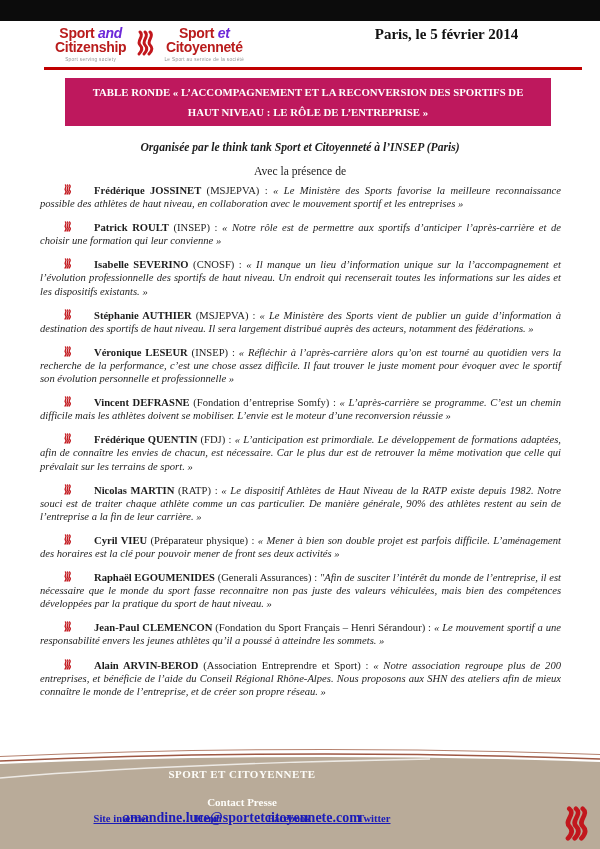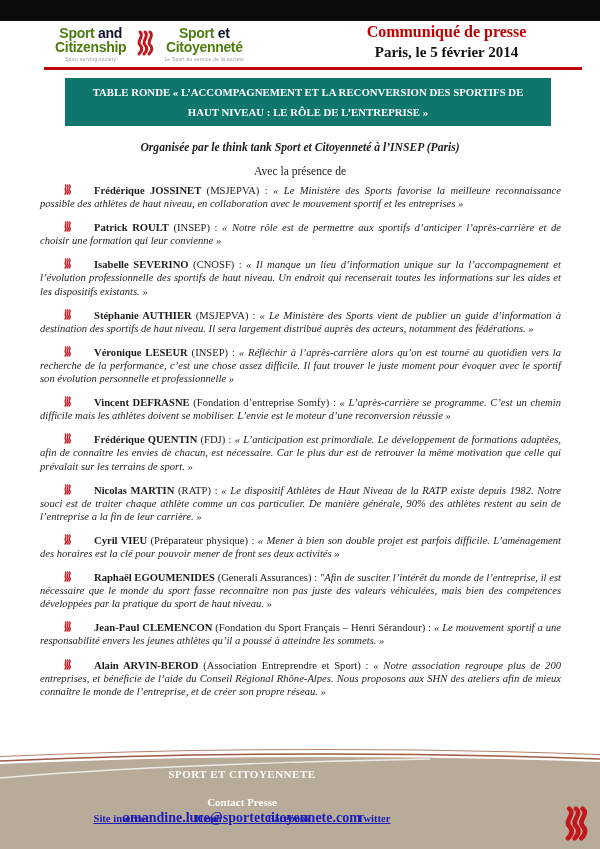--- a/index.html
+++ b/index.html
@@ -8,31 +8,31 @@
     background:#ffffff; color:#1d1d1d;
     font-family:"Liberation Serif","DejaVu Serif",serif;
   }
   .topbar { position:absolute; top:0; left:0; width:600px; height:21px; background:#0c0c0c; }
 
   
   .header { position:absolute; top:21px; left:0; width:600px; height:48px; }
   .logos { position:absolute; left:55px; top:5px; display:flex; align-items:flex-start; gap:8px;
            font-family:"Liberation Sans","DejaVu Sans",sans-serif; }
   .logo-text { line-height:1.02; font-weight:bold; font-size:14px; letter-spacing:-0.3px; text-align:center; }
-  .logo-red { color:#4d7c0f; } .logo-gray { color:#0f172a; font-weight:bold; }
+  .logo-red { color:#b91c1c; } .logo-gray { color:#6d28d9; font-weight:bold;font-style:italic; }
   .tagline { font-size:4.6px; color:#8f8f8f; font-weight:normal; letter-spacing:.4px; margin-top:3px; }
   .sss-mark { margin-top:2px; }
   .pressblock { position:absolute; right:36px; top:2px; width:235px; text-align:center; }
   .press-title { color:#c00000; font-weight:bold; font-size:16px; }
   .press-date { color:#111111; font-weight:bold; font-size:15px; margin-top:3px; }
   .red-rule { position:absolute; top:67px; left:44px; width:538px; height:3px; background:#c00000; }
 
   
   .banner { position:absolute; top:78px; left:65px; width:486px; box-sizing:border-box;
-            background:#0f766e; color:#ffffff; font-weight:bold; font-size:10.8px;
+            background:#be185d; color:#ffffff; font-weight:bold; font-size:10.8px;
             text-align:center; line-height:20px; padding:4px 24px; }
 
   .organizer { position:absolute; top:141px; left:0; width:600px; text-align:center;
                font-weight:bold; font-style:italic; font-size:11.6px; }
   .presence  { position:absolute; top:165px; left:0; width:600px; text-align:center; font-size:11.6px; }
 
   
   .attendees { position:absolute; top:184px; left:40px; width:521px; }
   .attendee  { text-align:justify; font-size:10.6px; line-height:13.1px; margin:0 0 11px 0; }
   .sp1 { display:inline-block; width:23px; }
@@ -76,21 +76,20 @@
         </g>
       </svg>
     </div>
     <div class="logo-text">
       <div><span class="logo-red">Sport</span> <span class="logo-gray">et</span></div>
       <div class="logo-red">Citoyenneté</div>
       <div class="tagline">Le Sport au service de la société</div>
     </div>
   </div>
   <div class="pressblock">
-    <div class="press-title">Communiqué de presse</div>
     <div class="press-date">Paris, le 5 février 2014</div>
   </div>
 </div>
 
 <div class="red-rule"></div>
 
 <div class="banner">TABLE RONDE « L’ACCOMPAGNEMENT ET LA RECONVERSION DES SPORTIFS DE HAUT NIVEAU : LE RÔLE DE L’ENTREPRISE »</div>
 
 <div class="organizer">Organisée par le think tank Sport et Citoyenneté à l’INSEP (Paris)</div>
 <div class="presence">Avec la présence de</div>

